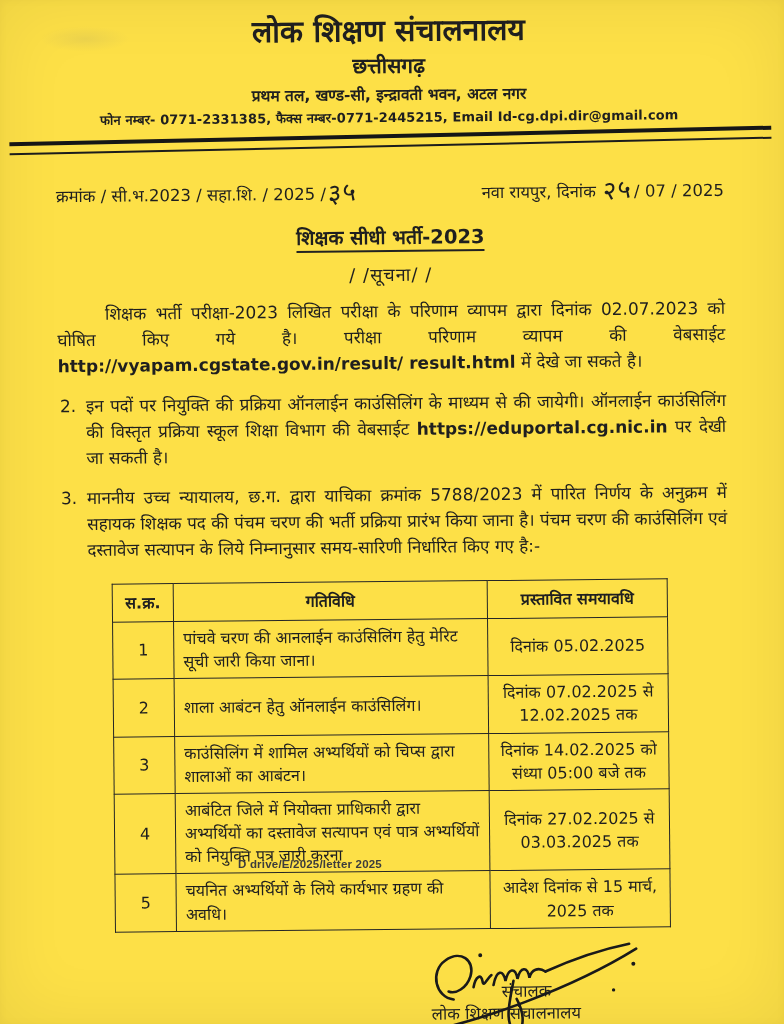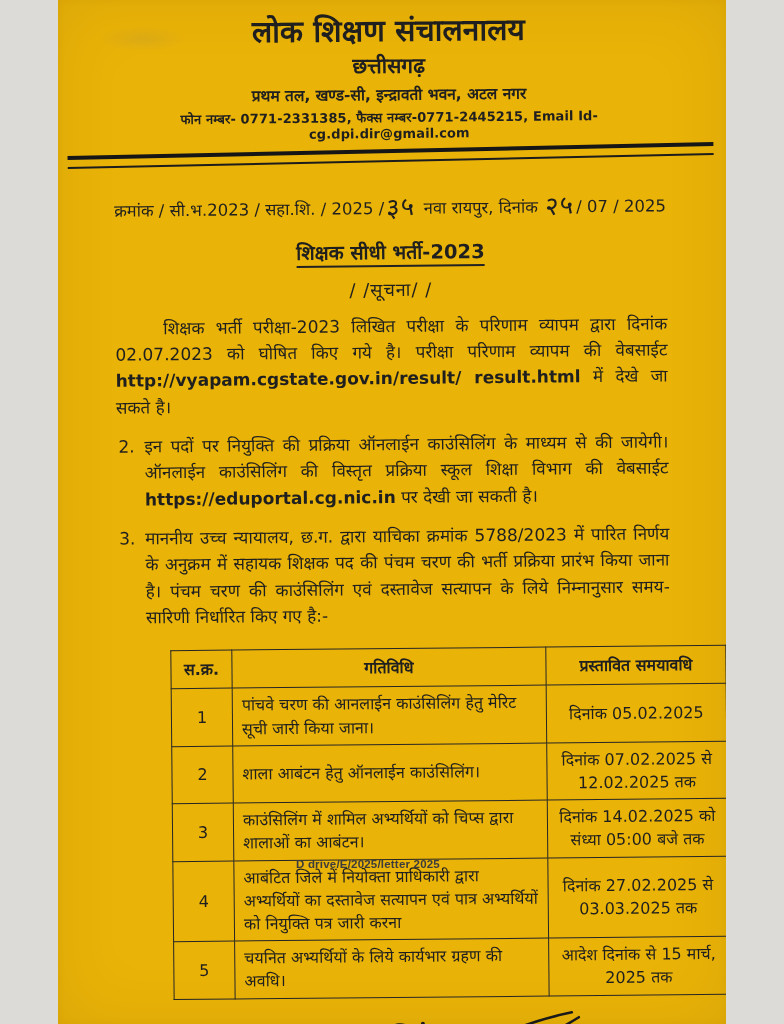--- a/index.html
+++ b/index.html
@@ -1,20 +1,20 @@
 <!DOCTYPE html>
 <html><head>
 <meta charset="utf-8">
 <style>
   html,body{margin:0;padding:0;background:#dddbd7;}
   .page{
     position:relative;
-    width:668px;height:1024px;
+    width:784px;height:1024px;
     margin:0 auto;
-    background:#eab308;
+    background:#fde047;
     box-shadow: inset 0 0 70px rgba(0,0,0,0.07), inset 0 0 8px rgba(0,0,0,0.04);
     overflow:hidden;
     font-family:"DejaVu Sans", sans-serif;
     color:#1f1f1f;
   }
   .content{
     position:absolute; inset:0;
     padding:14px 58px 0 58px;
     transform:rotate(-0.55deg);
     transform-origin:50% 40%;

